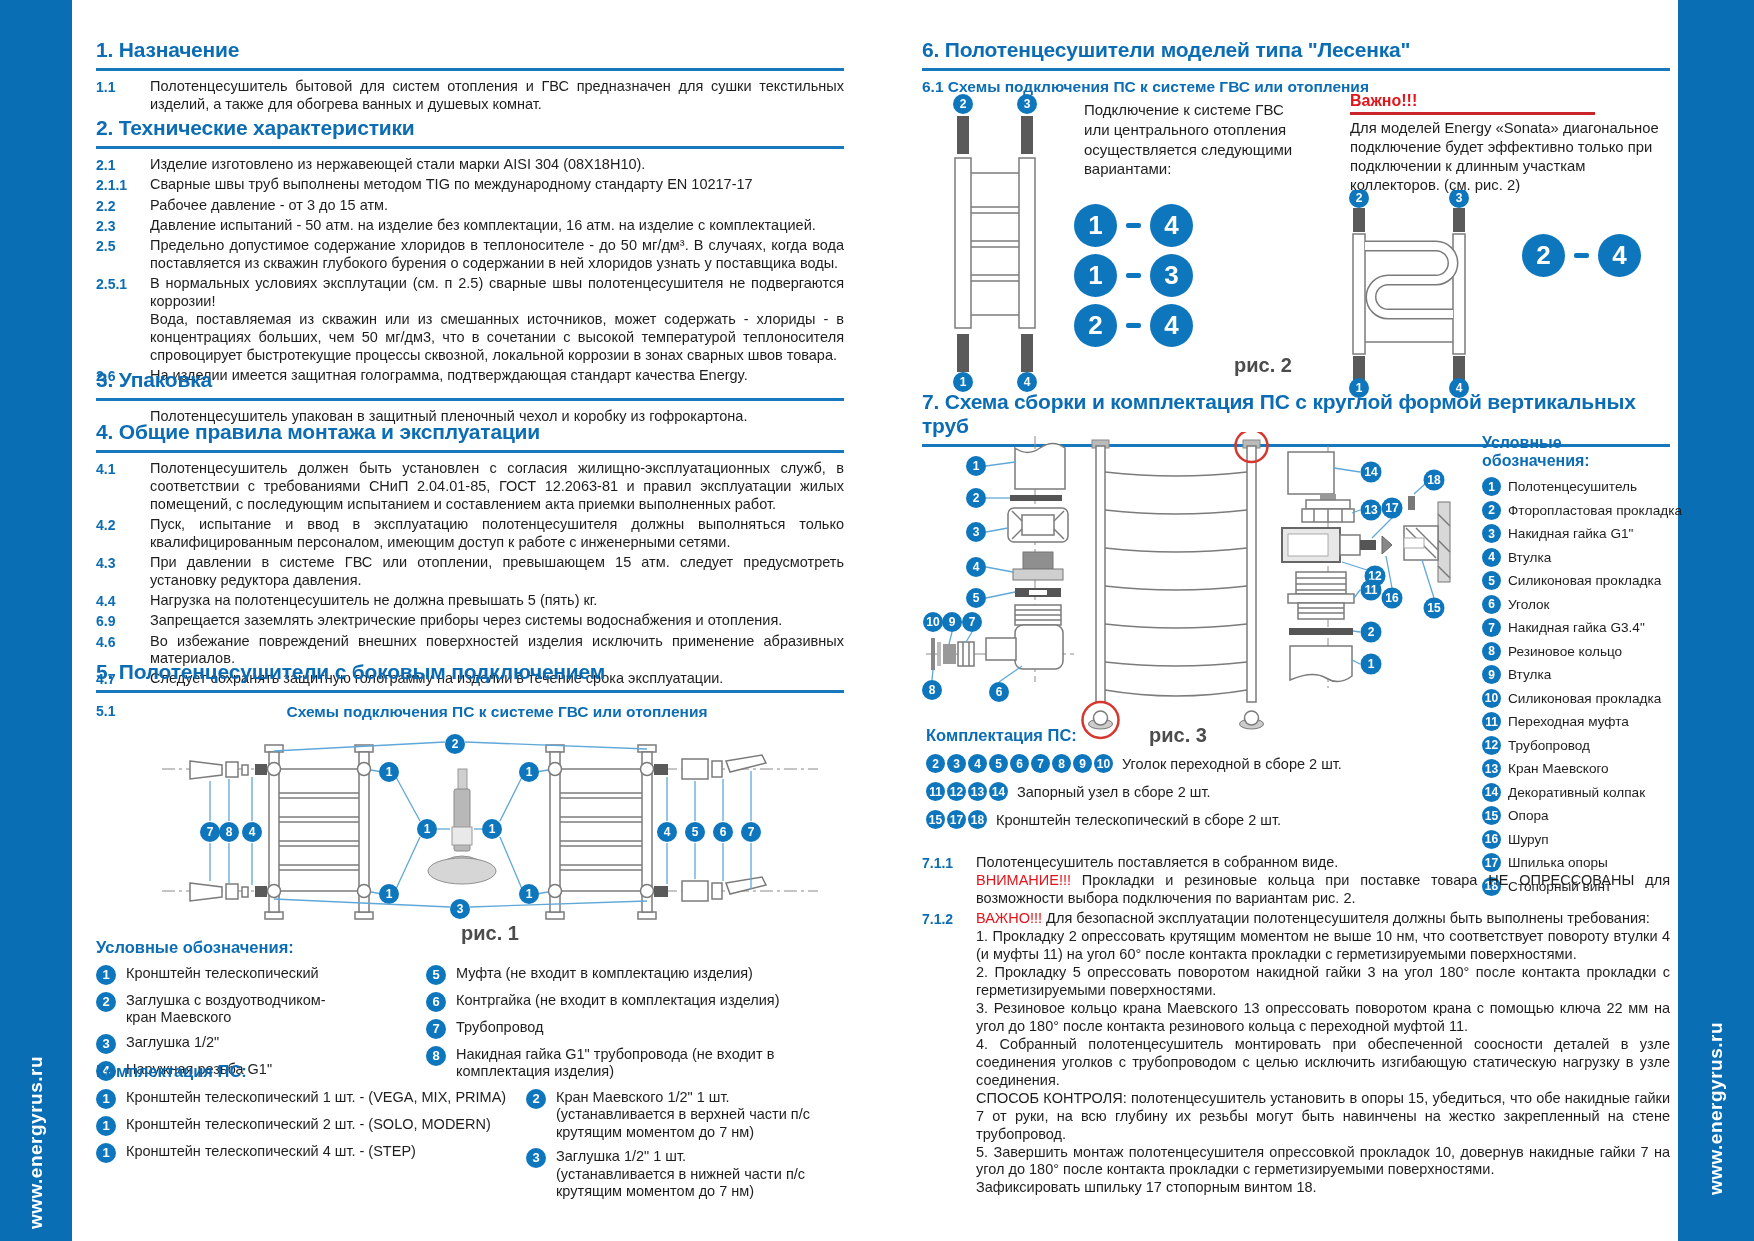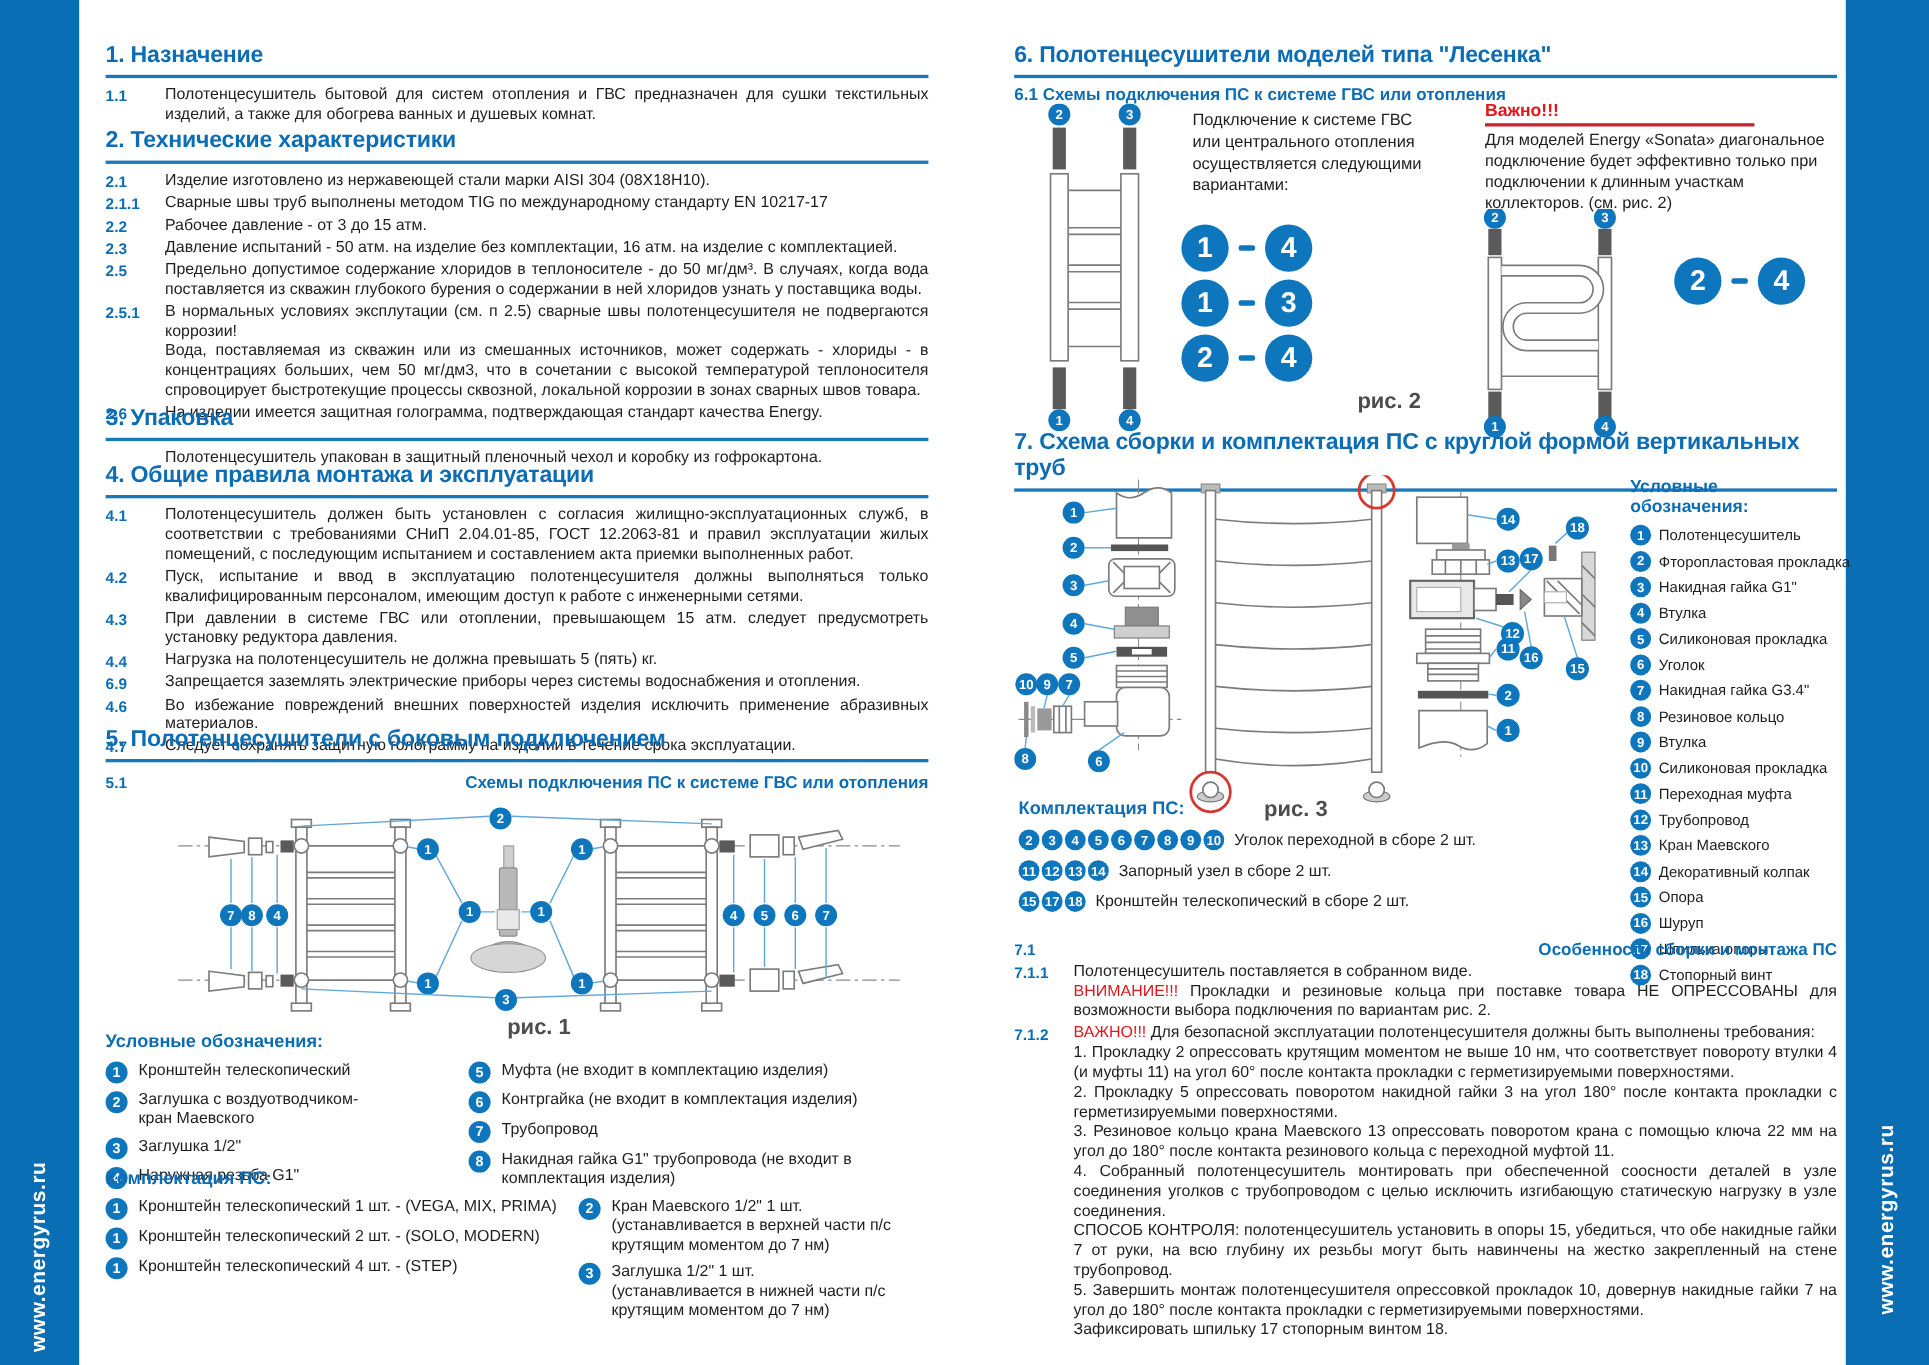--- a/index.html
+++ b/index.html
@@ -14,21 +14,21 @@
   .col{position:absolute;top:30px;}
   .col-l{left:96px;width:748px;}
   .col-r{left:922px;width:748px;}
   .sec{position:absolute;left:0;right:0;}
   .sech{margin:0;color:#0c6db4;font-size:21px;font-weight:bold;letter-spacing:-.2px;
         border-bottom:3px solid #1878bd;padding-bottom:6px;}
   .clauses{margin-top:7px;}
   .cl{display:flex;margin:2px 0;}
   .cl .n{flex:0 0 54px;color:#0c6db4;font-weight:bold;font-size:14px;line-height:1.24;padding-top:1px;}
   .cl .t{flex:1;font-size:14.5px;line-height:1.24;text-align:justify;white-space:pre-line;}
-  .cl .t.subh2{color:#0c6db4;font-weight:bold;font-size:15.5px;text-align:right;}
+  .cl .t.subh2{color:#0c6db4;font-weight:bold;font-size:15.5px;text-align:center;}
   .red{color:#e1151b;font-weight:normal;}
   .bluetitle{color:#0c6db4;font-weight:bold;font-size:16.5px;}
   .leg-cols{display:flex;margin-top:8px;}
   .leg-item{display:flex;gap:10px;margin-bottom:7px;font-size:14.5px;line-height:1.2;}
   .leg-item .txt{white-space:pre-line;}
   .badge{flex:0 0 auto;width:20px;height:20px;border-radius:50%;background:#0e76bc;color:#fff;
          font-size:13px;font-weight:bold;display:inline-flex;align-items:center;justify-content:center;}
   .kit-cols{display:flex;margin-top:8px;}
   .combo{display:flex;align-items:center;gap:9px;margin-bottom:7px;}
   .combo .cc{width:43px;height:43px;border-radius:50%;background:#0e76bc;color:#fff;font-size:26px;
@@ -839,24 +839,20 @@
                 <span class="nbadge">18</span>
               </span>
               <span class="txt">Кронштейн телескопический в сборе 2 шт.</span>
             </div>
           </div>
       </div>
     </div>
 
     <div class="sec" style="top:822px">
       <div class="cl">
-        <div class="n">7.1</div>
-        <div class="t subh2">Особенности сборки и монтажа ПС</div>
-      </div>
-      <div class="cl">
         <div class="n">7.1.1</div>
         <div class="t"><span>Полотенцесушитель поставляется в собранном виде.</span><br><span class="red">ВНИМАНИЕ!!!</span><span> Прокладки и резиновые кольца при поставке товара НЕ  ОПРЕССОВАНЫ для возможности выбора подключения по вариантам рис. 2.</span></div>
       </div>
       <div class="cl">
         <div class="n">7.1.2</div>
         <div class="t"><span class="red">ВАЖНО!!!</span><span> Для безопасной эксплуатации полотенцесушителя должны быть выполнены требования:
 1. Прокладку 2 опрессовать крутящим моментом не выше 10 нм, что соответствует повороту втулки 4 (и муфты 11) на угол 60° после контакта прокладки с герметизируемыми поверхностями.
 2. Прокладку 5 опрессовать поворотом накидной гайки 3 на угол 180° после контакта  прокладки с герметизируемыми поверхностями.
 3. Резиновое кольцо крана Маевского 13 опрессовать поворотом крана с помощью ключа 22 мм на угол до 180° после контакта резинового кольца с переходной муфтой 11.
 4. Собранный полотенцесушитель монтировать при обеспеченной соосности деталей в узле соединения уголков с трубопроводом с целью исключить изгибающую статическую нагрузку в узле соединения.

